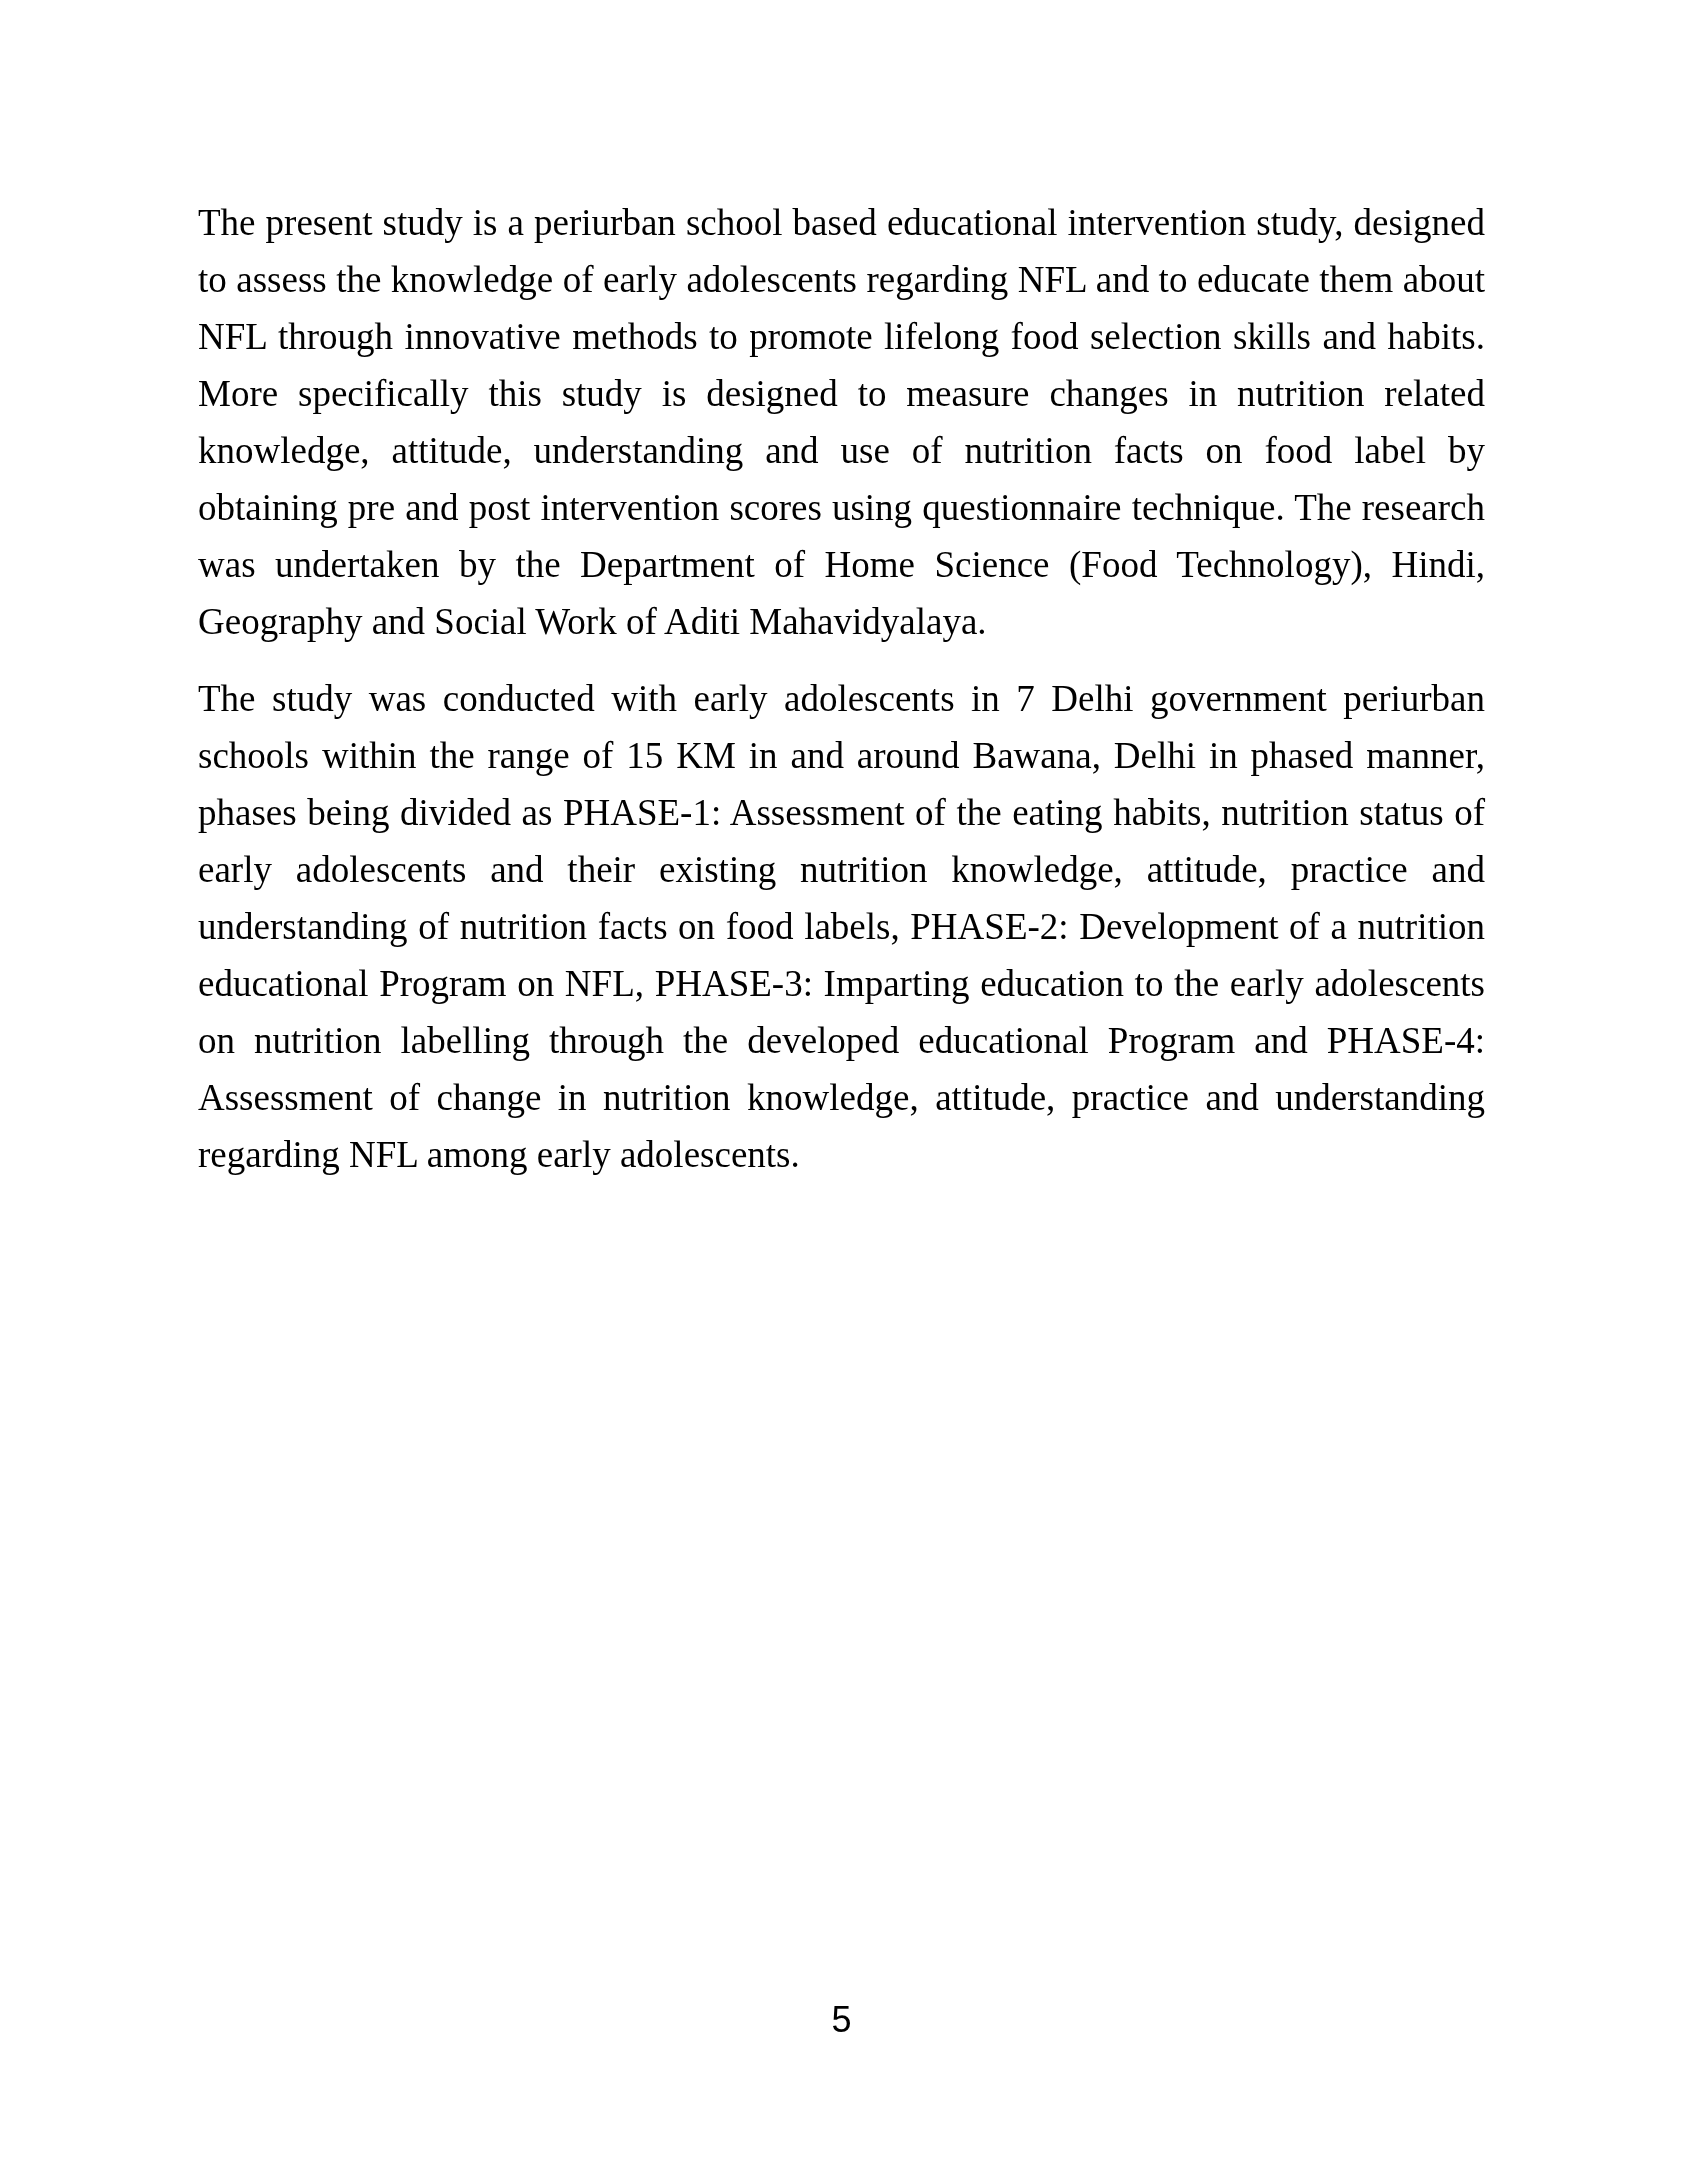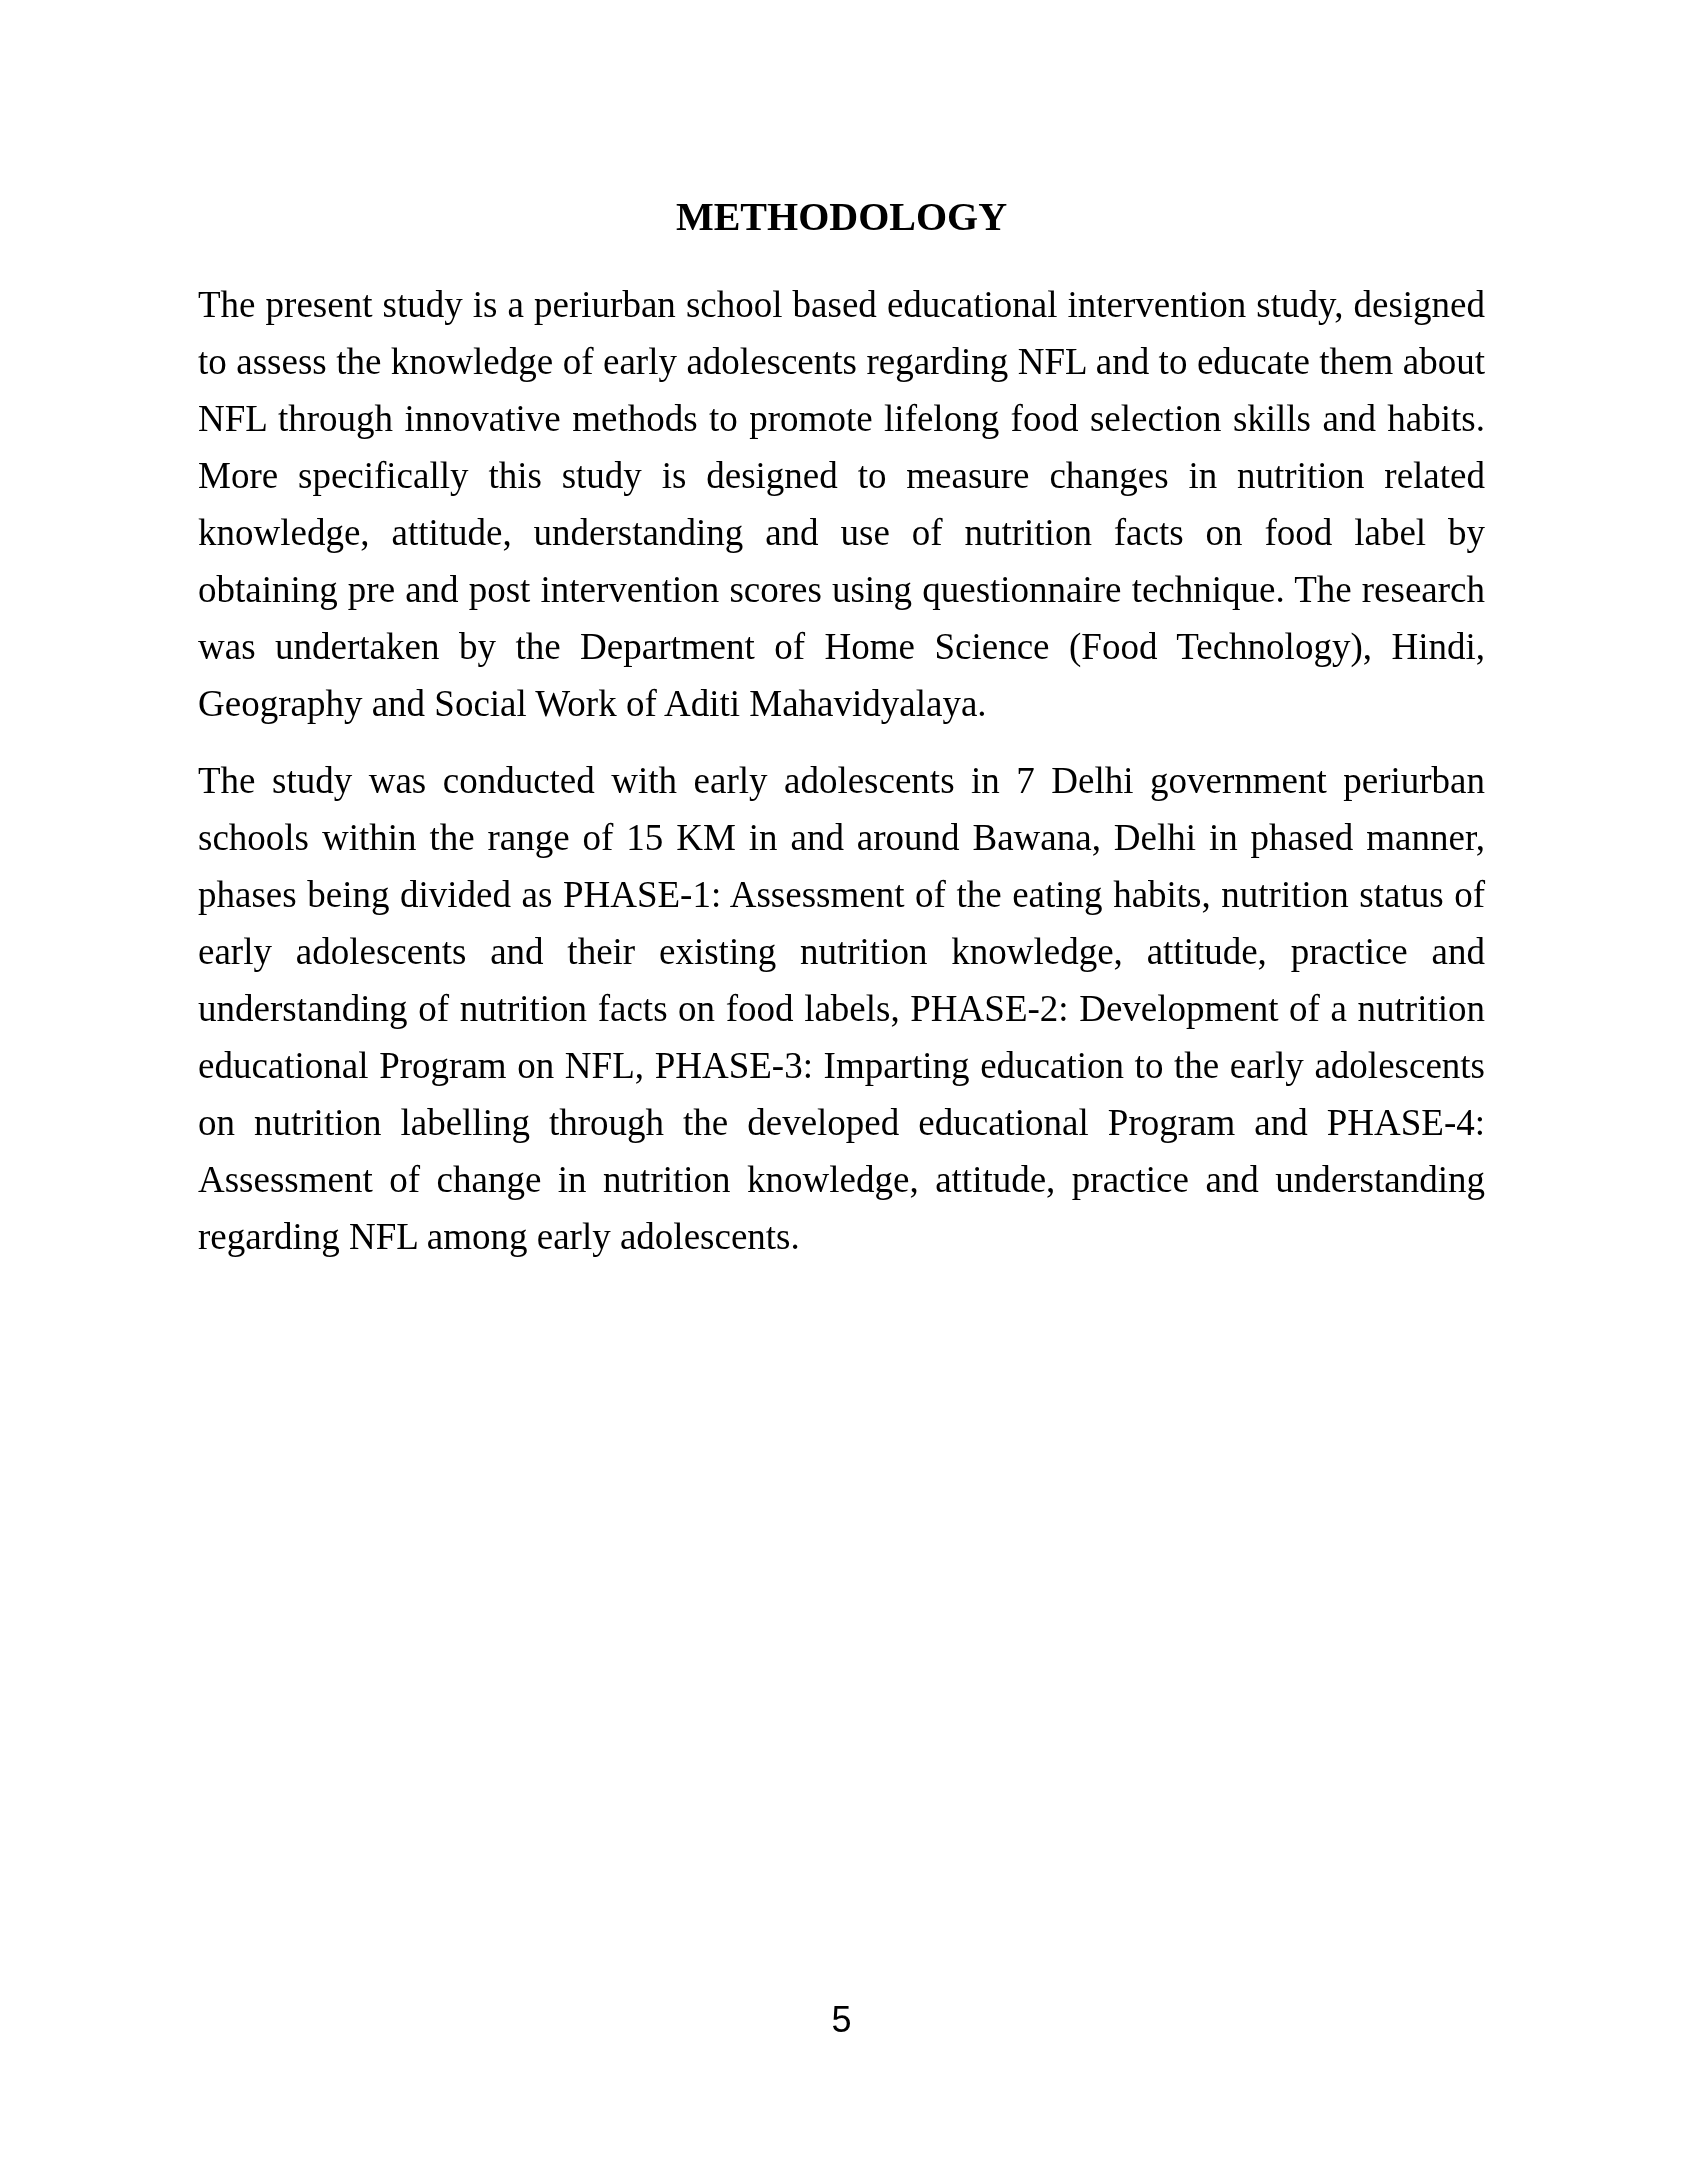--- a/index.html
+++ b/index.html
@@ -47,19 +47,18 @@
     font-family: "Liberation Sans", sans-serif;
     font-size: 36px;
     line-height: 36px;
   }
 </style>
 </head>
 <body>
 
 <div class="page">
   <div class="content">
-    <h1 class="doc-title">METHODOLOGY</h1>
     <p class="body-para">The present study is a periurban school based educational intervention study, designed to assess the knowledge of early adolescents regarding NFL and to educate them about NFL through innovative methods to promote lifelong food selection skills and habits. More specifically this study is designed to measure changes in nutrition related knowledge, attitude, understanding and use of nutrition facts on food label by obtaining pre and post intervention scores using questionnaire technique. The research was undertaken by the Department of Home Science (Food Technology), Hindi, Geography and Social Work of Aditi Mahavidyalaya.</p>
     <p class="body-para">The study was conducted with early adolescents in 7 Delhi government periurban schools within the range of 15 KM in and around Bawana, Delhi in phased manner, phases being divided as PHASE-1: Assessment of the eating habits, nutrition status of early adolescents and their existing nutrition knowledge, attitude, practice and understanding of nutrition facts on food labels, PHASE-2: Development of a nutrition educational Program on NFL, PHASE-3: Imparting education to the early adolescents on nutrition labelling through the developed educational Program and PHASE-4: Assessment of change in nutrition knowledge, attitude, practice and understanding regarding NFL among early adolescents.</p>
   </div>
   <div class="page-number">5</div>
 </div>
 
 
 </body></html>

